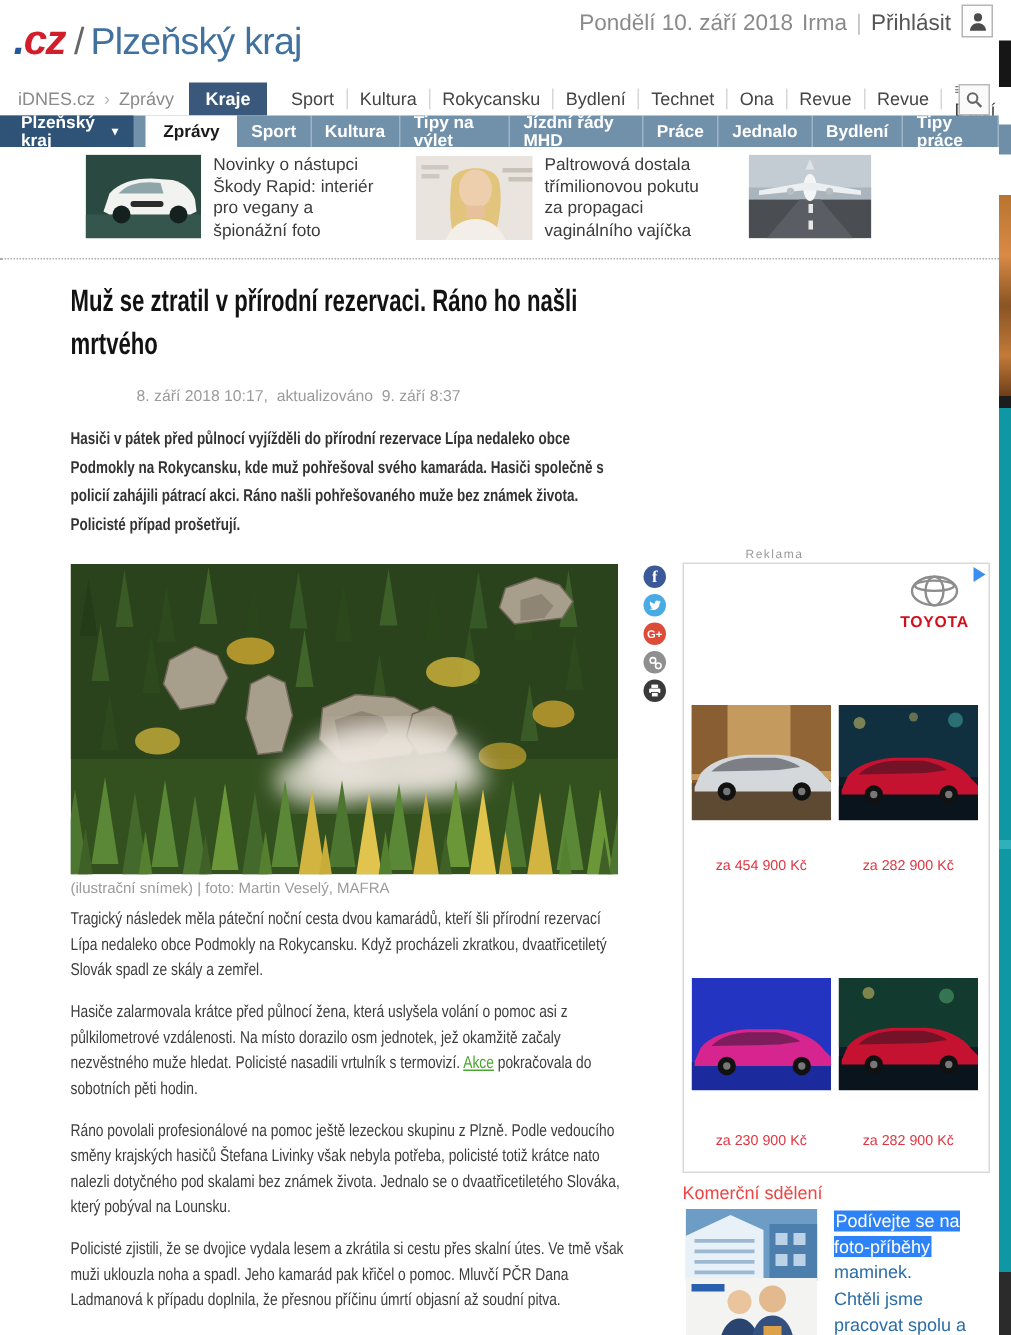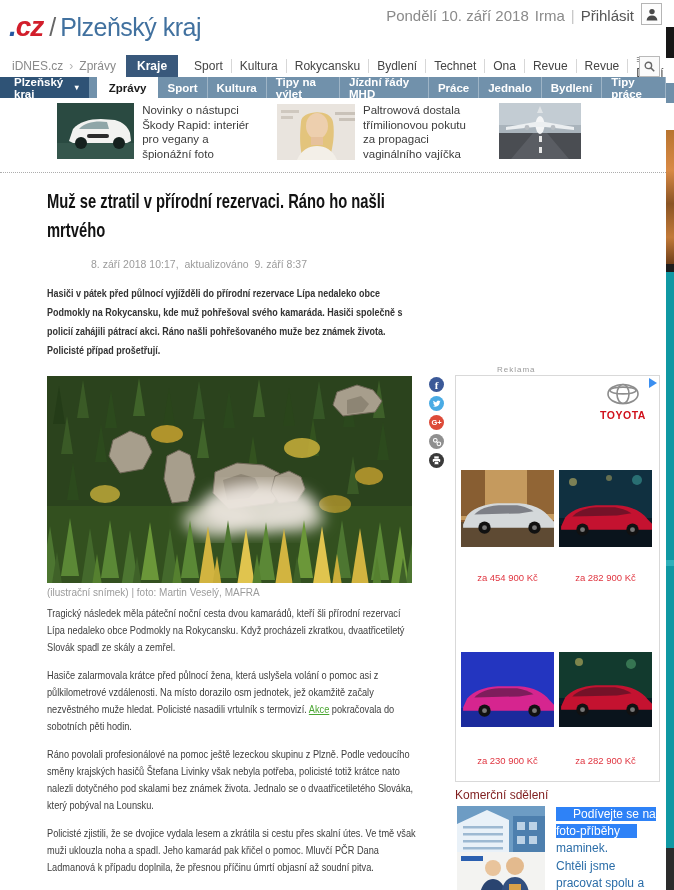--- a/index.html
+++ b/index.html
@@ -71,24 +71,24 @@
   .adlabel{left:457px;top:365px;font-size:8px;color:#9a9a9a;letter-spacing:1px;margin-left:40px;}
   .adbox{left:455px;top:375px;width:205px;height:407px;border:1px solid #d9d9d9;background:#fff;box-sizing:border-box;}
   .adchoices{position:absolute;top:2px;right:2px;width:0;height:0;border-top:5px solid transparent;
              border-bottom:5px solid transparent;border-left:8px solid #3b8ff0;}
   .toyota{position:absolute;top:7px;right:12px;width:48px;text-align:center;}
   .toyota-name{color:#d0111b;font-weight:bold;font-size:10.5px;letter-spacing:.5px;}
   .adcar{position:absolute;width:93px;height:77px;overflow:hidden;}
   .adprice{position:absolute;width:93px;text-align:center;font-size:9.5px;color:#e03540;}
 
   
-  .kom-head{left:455px;top:788px;font-size:12px;color:#7f1d1d;text-align:center;}
+  .kom-head{left:455px;top:788px;font-size:12px;color:#ef4444;text-align:center;}
   .kom-img{position:absolute;width:88px;height:48px;overflow:hidden;}
   .kom-txt{position:absolute;left:556px;width:108px;font-size:12px;line-height:17px;color:#2b6da8;}
-  .kom-hl{background:#2e82f7;color:#fff;padding:0 17px;}
+  .kom-hl{background:#2e82f7;color:#fff;padding:0 1px;}
 
   
   .edge{left:666px;width:8px;}
 
   svg{display:block;}
 </style>
 </head>
 <body>
 
 <svg width="0" height="0" style="position:absolute" aria-hidden="true">

